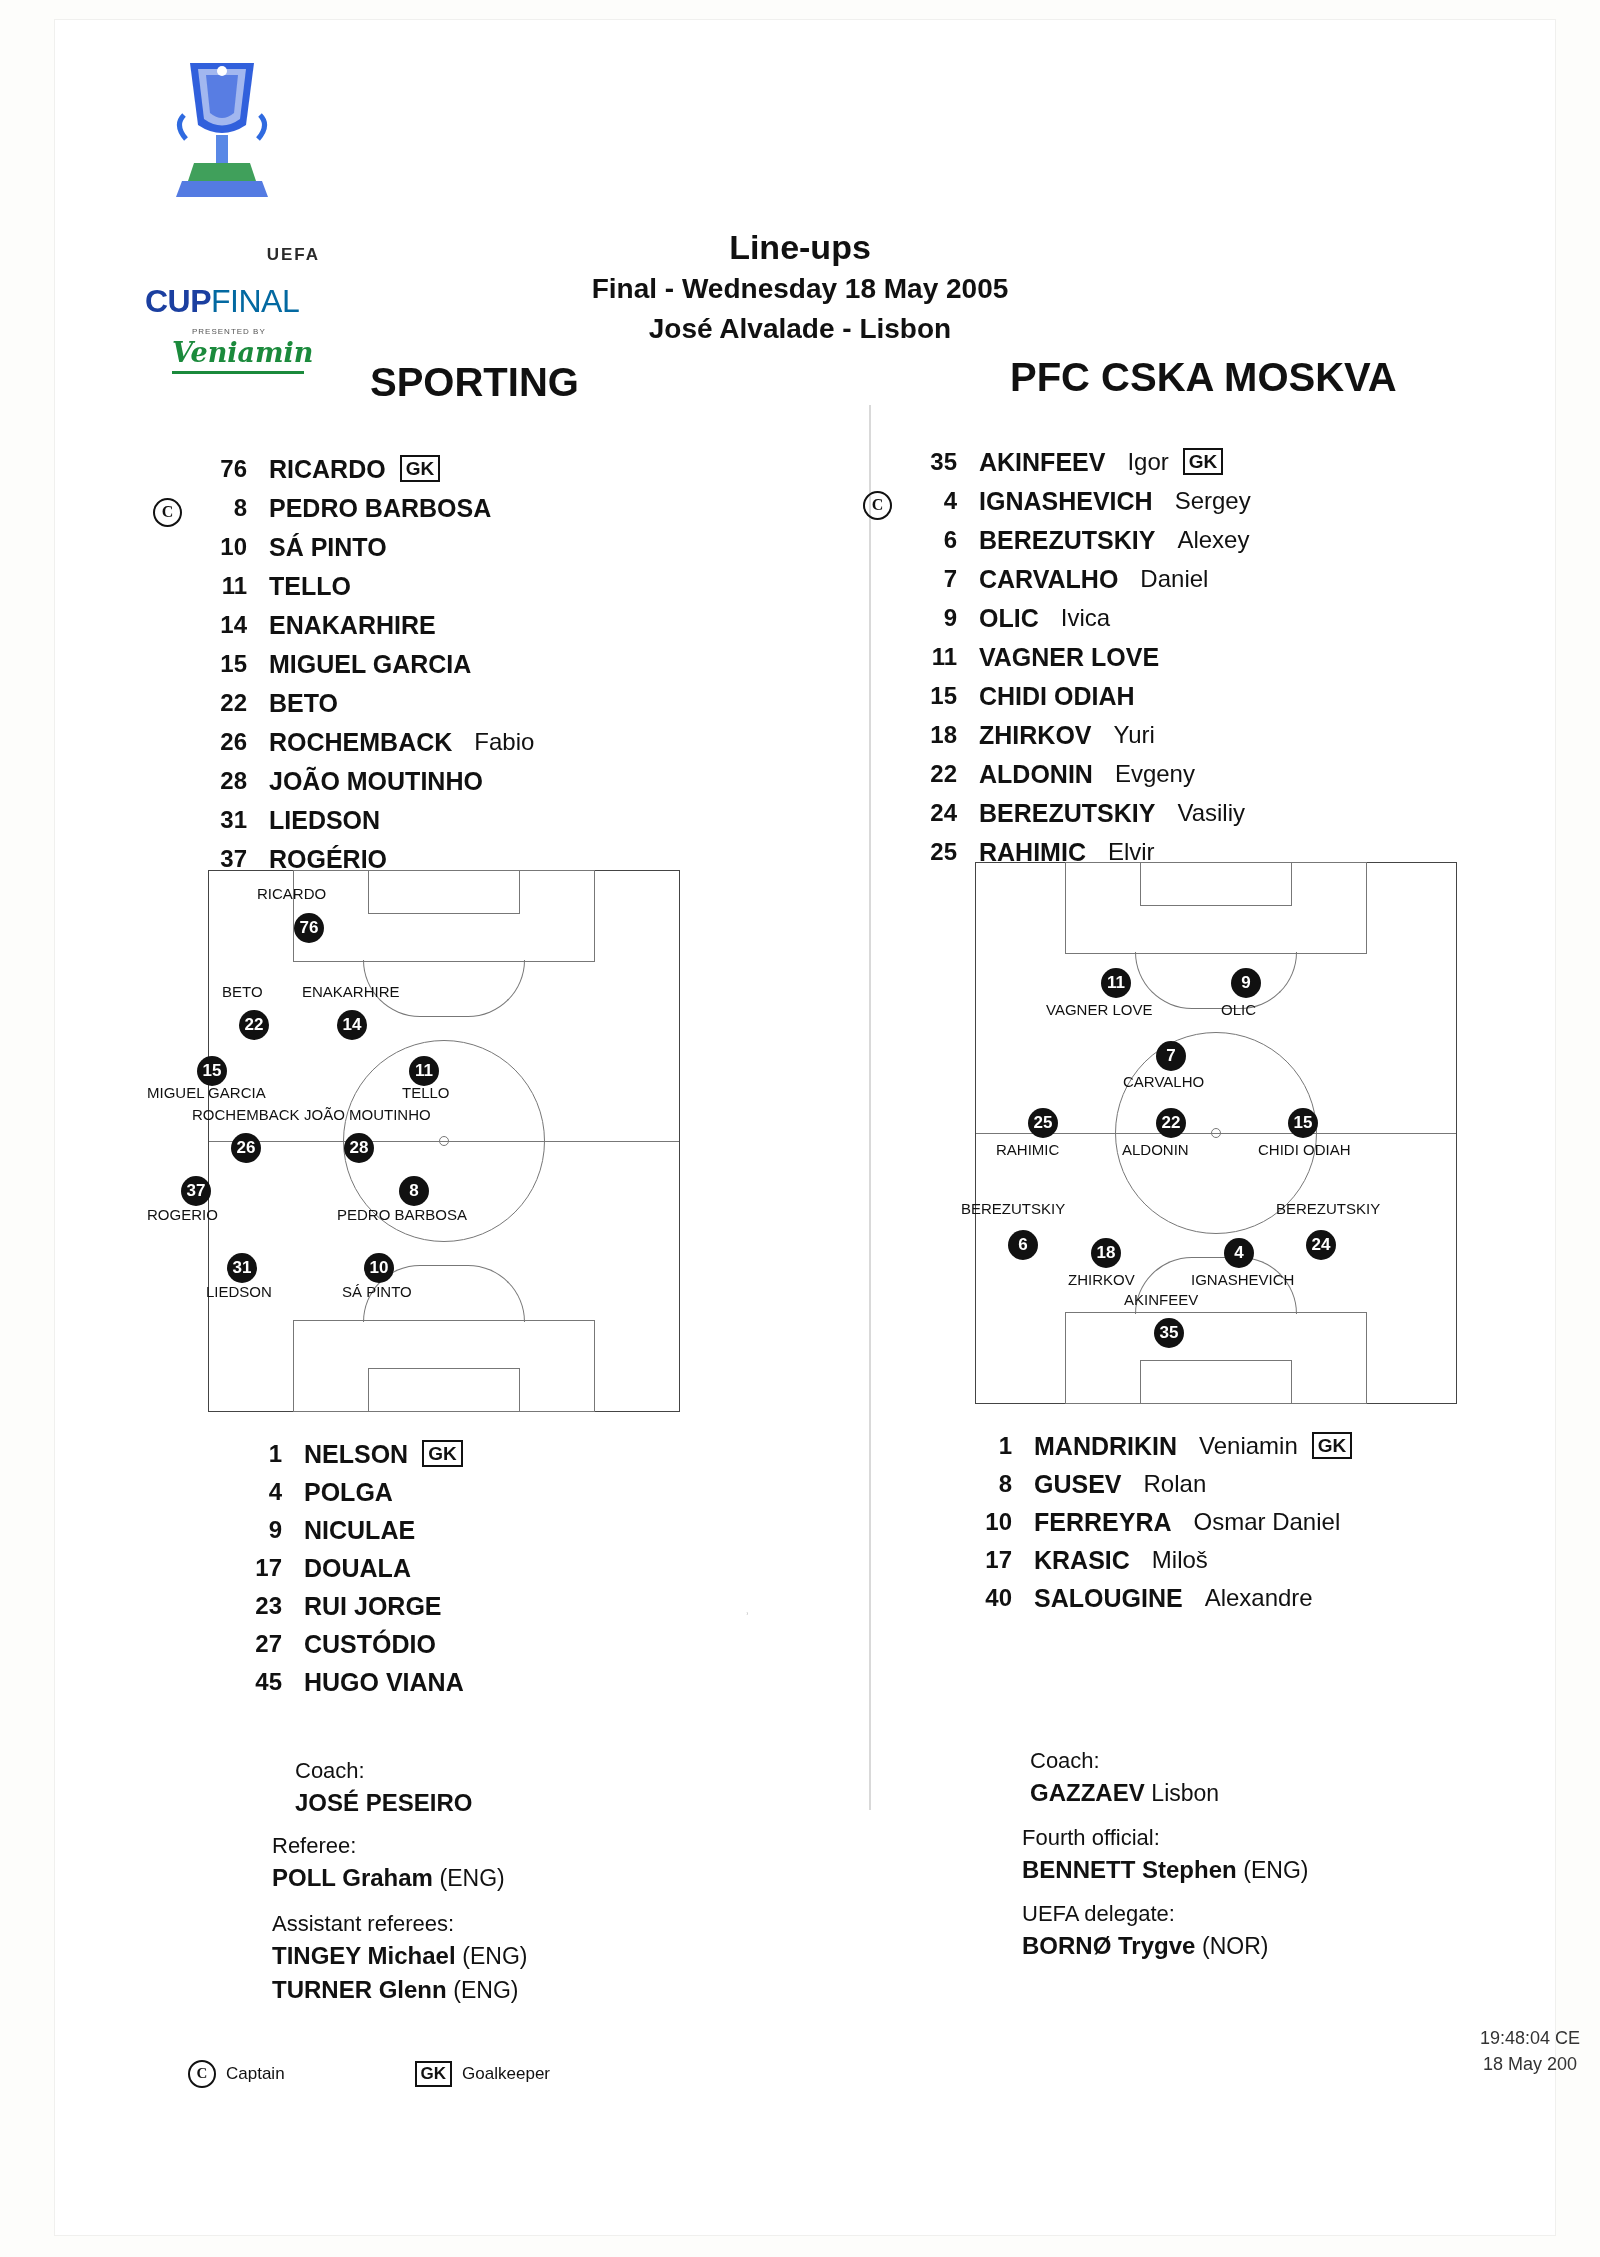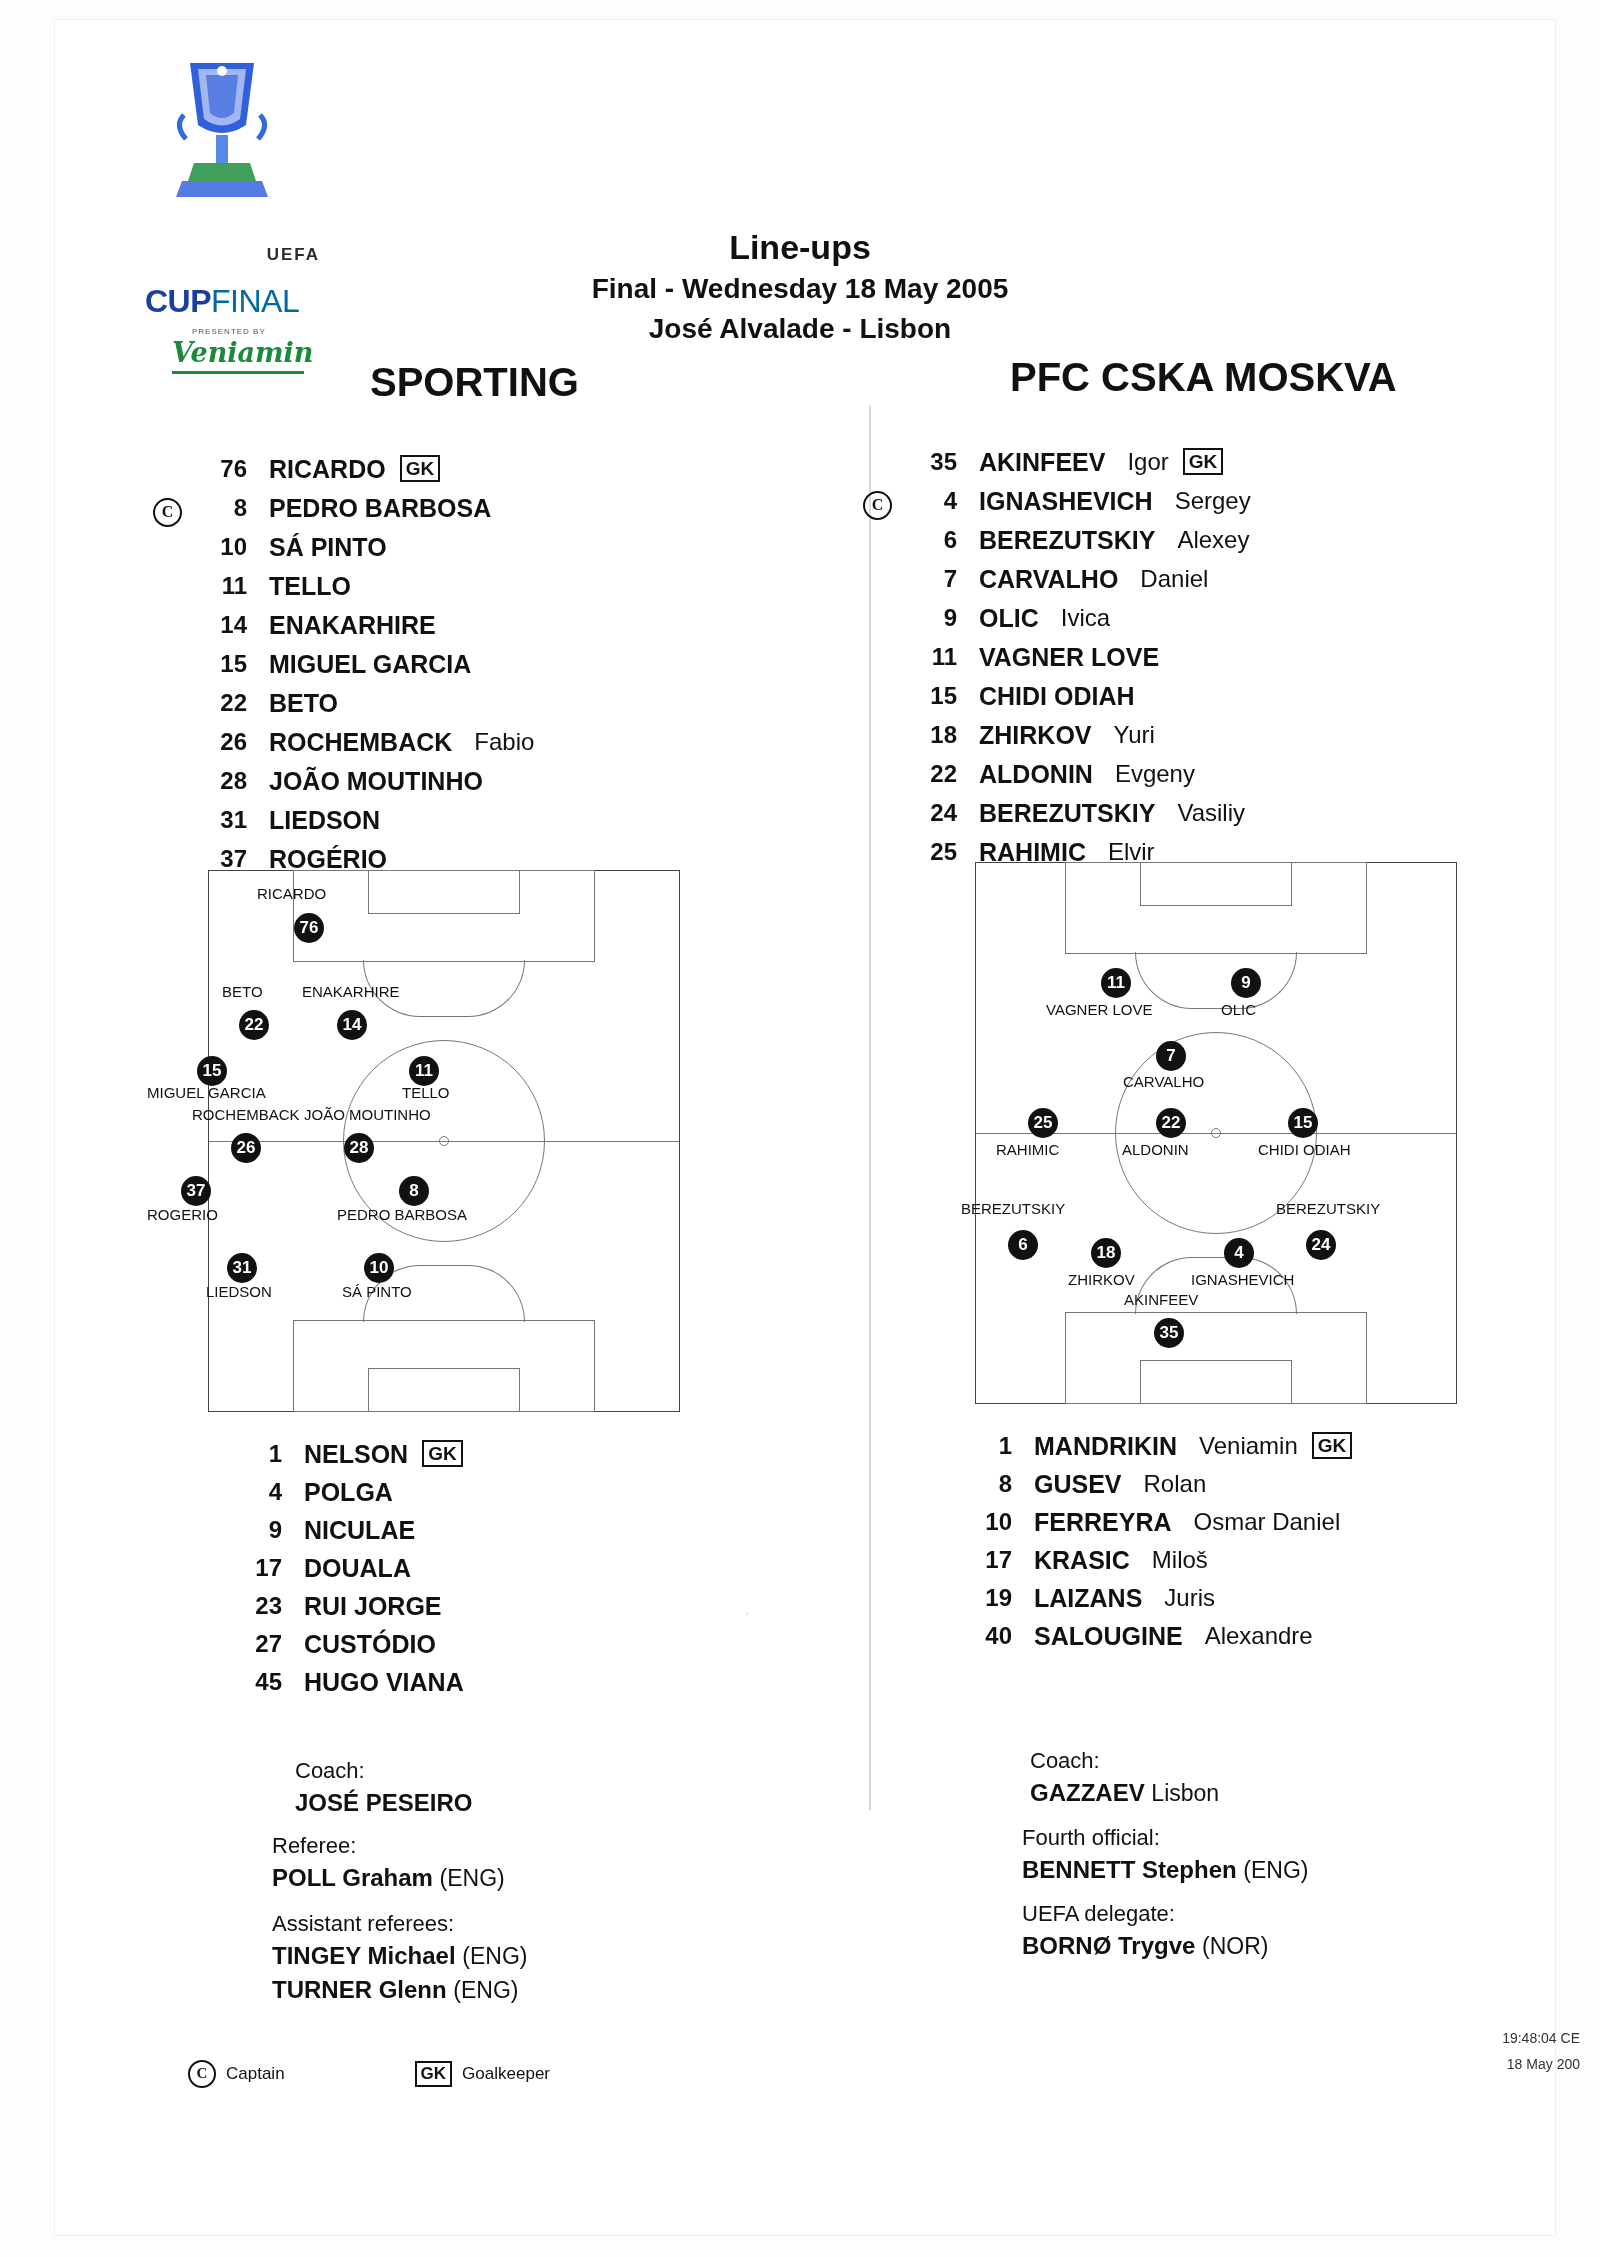--- a/index.html
+++ b/index.html
@@ -122,21 +122,21 @@
     font-size:15px;font-weight:bold;text-align:center;line-height:22px;vertical-align:middle;
     font-family:"Liberation Serif", serif;
   }
   .legend .t{display:inline-block;font-size:17px;margin-left:10px;vertical-align:middle;}
   .legend .g{
     display:inline-block;margin-left:130px;border:2px solid #111;padding:0 4px;
     font-size:17px;font-weight:bold;vertical-align:middle;line-height:22px;
   }
 
   
-  .ts{position:absolute;right:20px;top:2025px;text-align:right;font-size:14px;color:#333;line-height:26px;}
+  .ts{position:absolute;right:20px;top:2025px;text-align:center;font-size:18px;color:#333;line-height:26px;}
 
   .smudge{position:absolute;color:#bdbdbd;font-size:14px;}
 </style>
 </head>
 <body>
 
 <div class="page">
   <div class="scan"></div>
 
   <div class="logo">
@@ -300,21 +300,20 @@
     <div class="prow sub"><span class="num">23</span><span class="nm">RUI JORGE</span></div>
     <div class="prow sub"><span class="num">27</span><span class="nm">CUSTÓDIO</span></div>
     <div class="prow sub"><span class="num">45</span><span class="nm">HUGO VIANA</span></div>
   </div>
 
   <div class="squad away-sub">
     <div class="prow sub"><span class="num">1</span><span class="nm">MANDRIKIN</span><span class="nm fn">Veniamin</span><span class="gk">GK</span></div>
     <div class="prow sub"><span class="num">8</span><span class="nm">GUSEV</span><span class="nm fn">Rolan</span></div>
     <div class="prow sub"><span class="num">10</span><span class="nm">FERREYRA</span><span class="nm fn">Osmar Daniel</span></div>
     <div class="prow sub"><span class="num">17</span><span class="nm">KRASIC</span><span class="nm fn">Miloš</span></div>
-    <div class="prow sub"><span class="num">19</span><span class="nm">LAIZANS</span><span class="nm fn">Juris</span></div>
     <div class="prow sub"><span class="num">40</span><span class="nm">SALOUGINE</span><span class="nm fn">Alexandre</span></div>
   </div>
 
   <div class="blk coach-home">
     <div class="lbl">Coach:</div>
     <div class="val">JOSÉ PESEIRO</div>
   </div>
 
   <div class="blk coach-away">
     <div class="lbl">Coach:</div>

